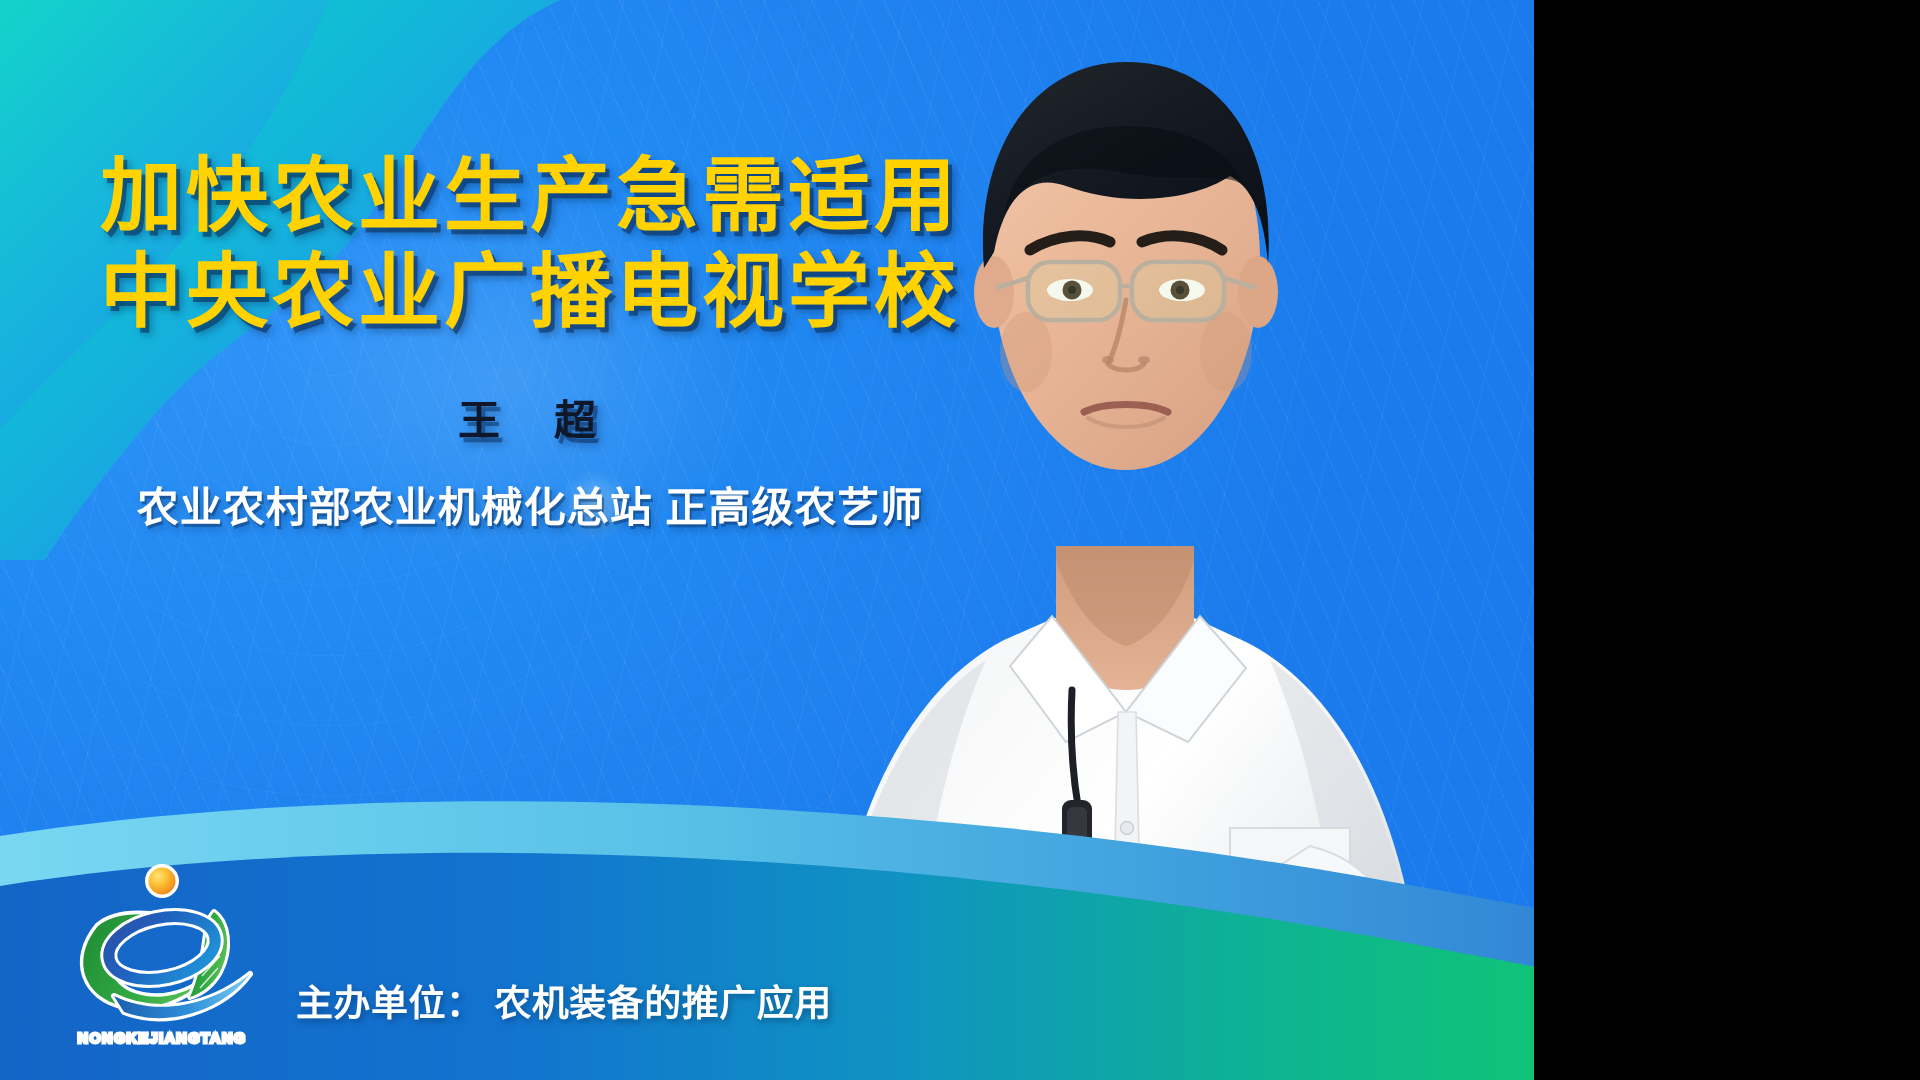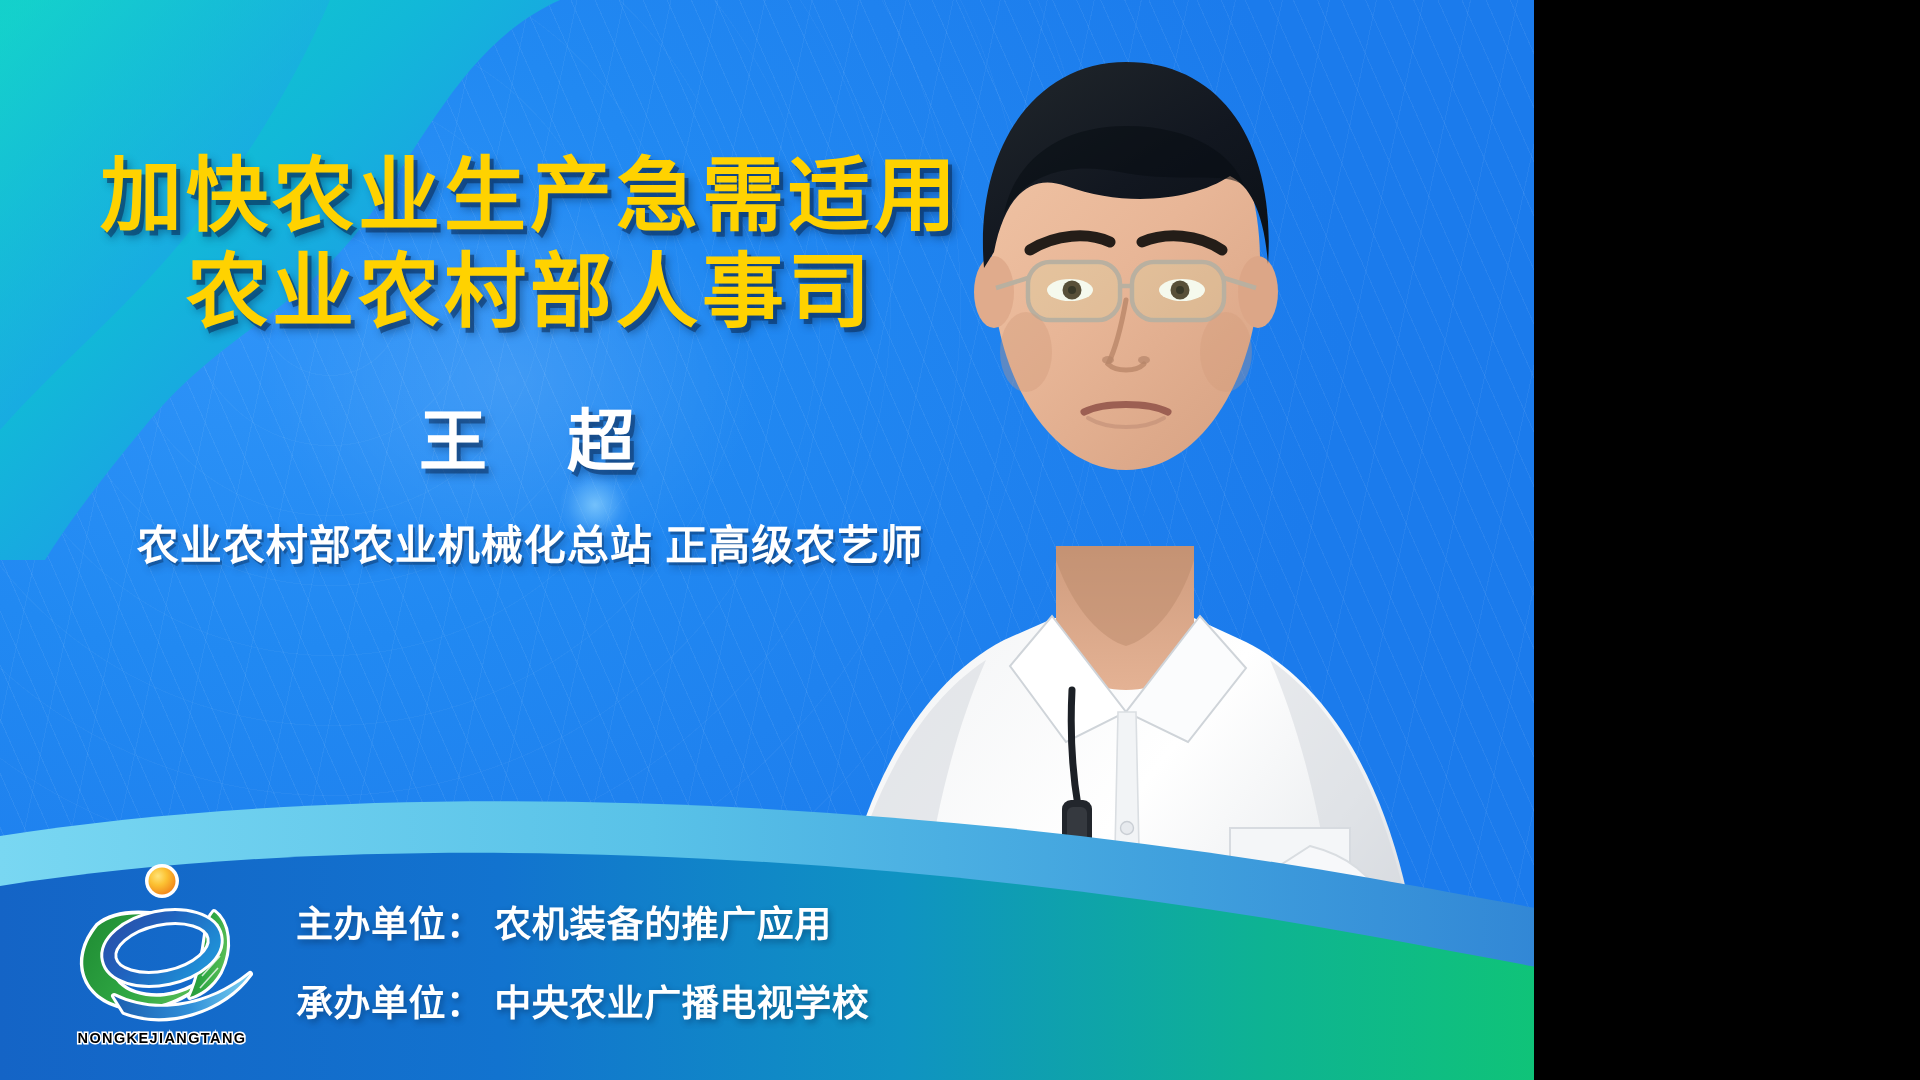--- a/index.html
+++ b/index.html
@@ -107,24 +107,24 @@
     letter-spacing: 4px;
     line-height: 1.17;
     color: #FFD200;
     text-shadow:
       4px 5px 0 rgba(9,42,86,.55),
       6px 7px 9px rgba(6,32,70,.40);
     white-space: nowrap;
   }
   .speaker-name {
     margin-top: 46px;
-    font-size: 68px;
+    font-size: 42px;
     font-weight: 700;
     letter-spacing: 6px;
-    color: #ffffff;
+    color: #0f172a;
     text-shadow:
       4px 5px 0 rgba(9,42,86,.50),
       6px 7px 9px rgba(6,32,70,.38);
     white-space: nowrap;
   }
   .speaker-affil {
     margin-top: 26px;
     font-size: 42px;
     font-weight: 700;
     letter-spacing: 1px;
@@ -156,21 +156,21 @@
     -webkit-text-stroke: 5px #ffffff;
     paint-order: stroke fill;
   }
   .logo-pinyin {
     position: absolute;
     left: 0; bottom: 6px;
     width: 200px;
     text-align: center;
     font-size: 14.5px;
     font-weight: 700;
-    color: #000000;
+    color: #ffffff;
     letter-spacing: 1.4px;
     -webkit-text-stroke: 3px #ffffff;
     paint-order: stroke fill;
   }
 
   
   .credits {
     position: absolute;
     left: 296px; bottom: 58px;
     width: 900px;
@@ -308,21 +308,21 @@
     <ellipse cx="352" cy="352" rx="26" ry="40" fill="#cf9878" opacity=".35"></ellipse>
     <ellipse cx="552" cy="352" rx="26" ry="40" fill="#cf9878" opacity=".3"></ellipse>
 
     <path d="M690,880 C720,900 742,960 752,1080 L686,1080 C680,980 672,922 656,896 Z" fill="#e3b193"></path>
 
     <path d="M636,846 C676,856 700,878 712,906 L656,932 C644,902 624,880 602,868 Z" fill="#f7f8fa" stroke="#d9dde1" stroke-width="2"></path>
   </svg>
 
   <div class="title-block">
     <div class="title-line">加快农业生产急需适用</div>
-    <div class="title-line">农业农村部人事司</div>
+    <div class="title-line">中央农业广播电视学校</div>
     <div class="speaker-name">王　超</div>
     <div class="speaker-affil">农业农村部农业机械化总站 正高级农艺师</div>
   </div>
 
   <svg class="bottom-band" viewBox="0 0 1920 330" preserveAspectRatio="none">
     <defs>
       <linearGradient id="bandMain" x1="0" y1="0" x2="1" y2="0">
         <stop offset="0%" stop-color="#1464c6"></stop>
         <stop offset="26%" stop-color="#1273cf"></stop>
         <stop offset="47%" stop-color="#0f93c2"></stop>
@@ -391,16 +391,15 @@
       <ellipse cx="100" cy="92" rx="54" ry="30" transform="rotate(-12 100 92)" fill="none" stroke="url(#ringG)" stroke-width="11"></ellipse>
 
       <path d="M52,140 C92,160 146,152 188,118 C160,156 104,172 62,156 Z" fill="#ffffff" stroke="#ffffff" stroke-width="6" stroke-linejoin="round"></path>
       <path d="M52,140 C92,160 146,152 188,118 C160,156 104,172 62,156 Z" fill="url(#swooshG)"></path>
     </svg>
     <div class="logo-pinyin">NONGKEJIANGTANG</div>
   </div>
 
   <div class="credits">
     <div class="credit-line">主办单位： 农机装备的推广应用</div>
-    <div class="credit-line">承办单位： 中央农业广播电视学校</div>
   </div>
 
 </div>
 
 </body></html>

